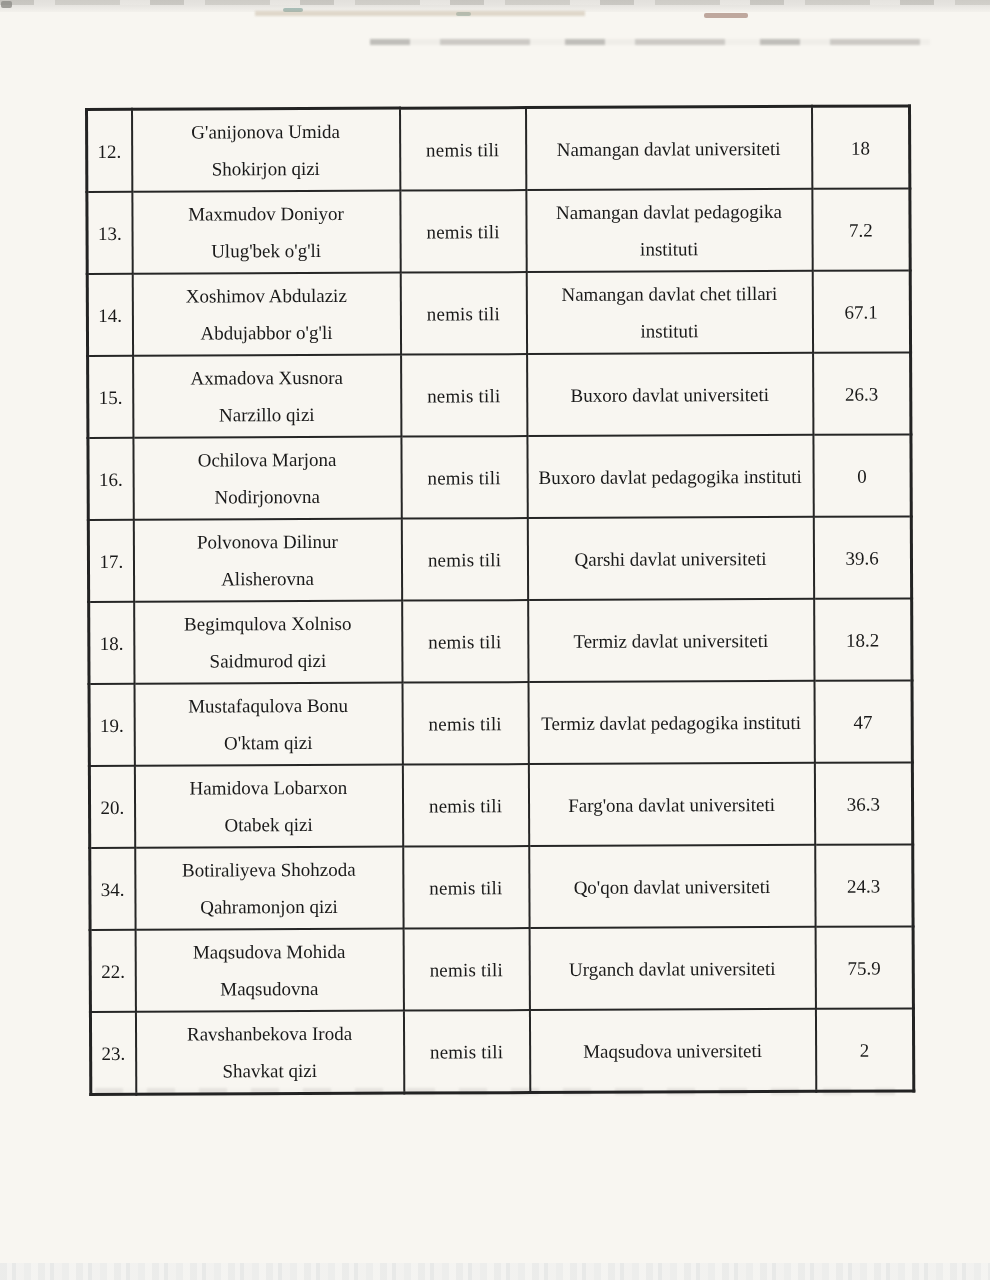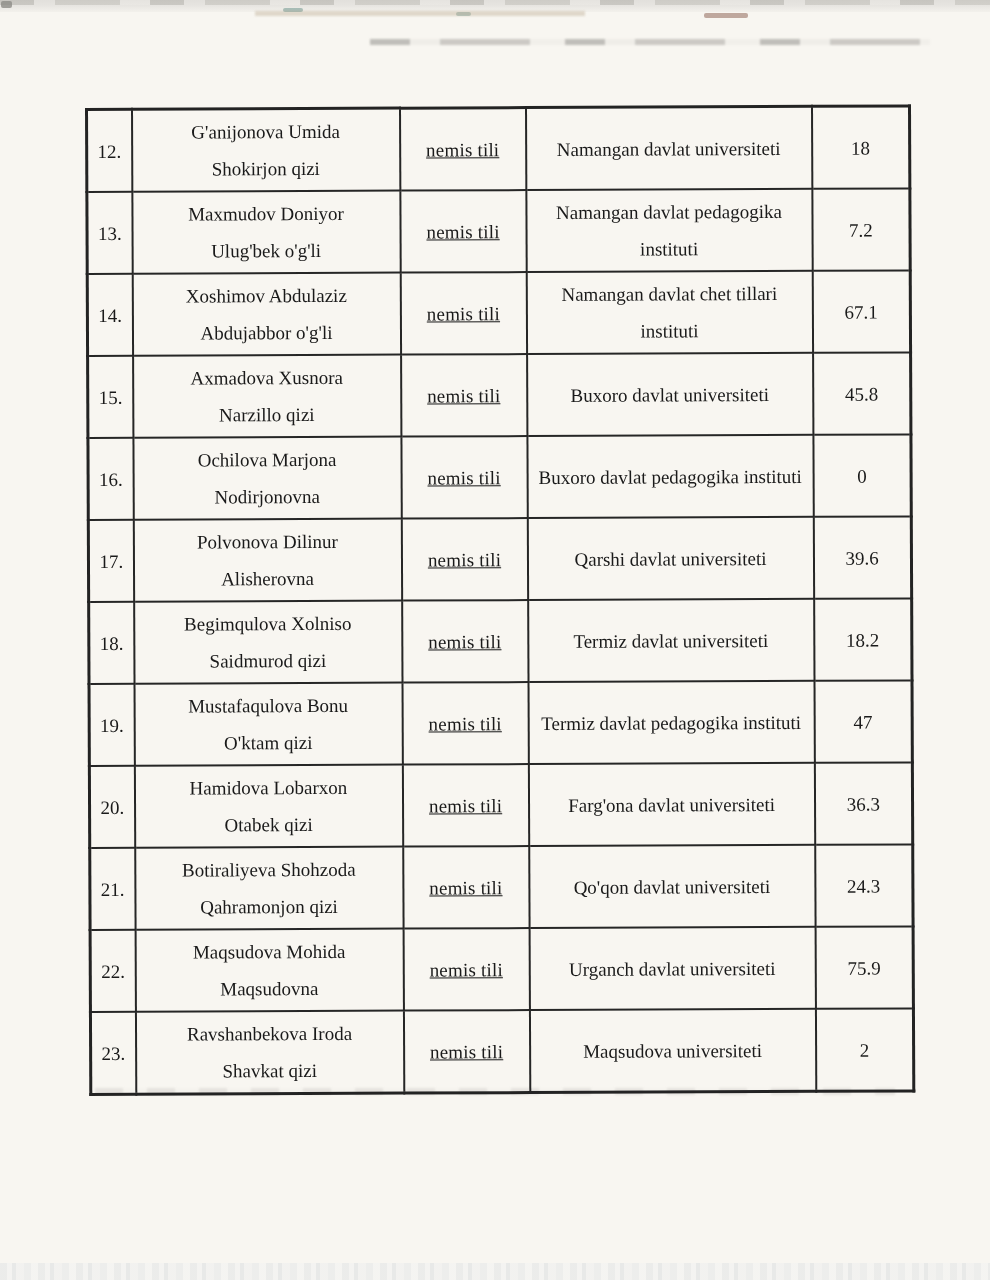--- a/index.html
+++ b/index.html
@@ -101,21 +101,21 @@
     line-height: 37px;
     overflow: hidden;
   }
   td.c-num {
     font-weight: normal;
     font-size: 19px;
   }
   td.c-name {
     white-space: pre-line;
   }
-  td.c-subj { letter-spacing: .2px; text-decoration: underline; }
+  td.c-subj { letter-spacing: .2px; }
   td.c-uni  { padding: 0 8px; }
   td.c-score { font-size: 19px; }
 </style>
 </head>
 <body>
 
 <div class="scan-top-band"></div>
 <div class="scan-top-dashes"></div>
 <div class="corner-mark"></div>
 <div class="speck teal-1"></div>
@@ -162,21 +162,21 @@
     <td class="c-uni">Namangan davlat chet tillari instituti</td>
     <td class="c-score">67.1</td>
   </tr>
 
   <tr>
     <td class="c-num">15.</td>
     <td class="c-name">Axmadova Xusnora
 Narzillo qizi</td>
     <td class="c-subj">nemis tili</td>
     <td class="c-uni">Buxoro davlat universiteti</td>
-    <td class="c-score">45.8</td>
+    <td class="c-score">26.3</td>
   </tr>
 
   <tr>
     <td class="c-num">16.</td>
     <td class="c-name">Ochilova Marjona
 Nodirjonovna</td>
     <td class="c-subj">nemis tili</td>
     <td class="c-uni">Buxoro davlat pedagogika instituti</td>
     <td class="c-score">0</td>
   </tr>
@@ -211,21 +211,21 @@
   <tr>
     <td class="c-num">20.</td>
     <td class="c-name">Hamidova Lobarxon
 Otabek qizi</td>
     <td class="c-subj">nemis tili</td>
     <td class="c-uni">Farg'ona davlat universiteti</td>
     <td class="c-score">36.3</td>
   </tr>
 
   <tr>
-    <td class="c-num">21.</td>
+    <td class="c-num">34.</td>
     <td class="c-name">Botiraliyeva Shohzoda
 Qahramonjon qizi</td>
     <td class="c-subj">nemis tili</td>
     <td class="c-uni">Qo'qon davlat universiteti</td>
     <td class="c-score">24.3</td>
   </tr>
 
   <tr>
     <td class="c-num">22.</td>
     <td class="c-name">Maqsudova Mohida

